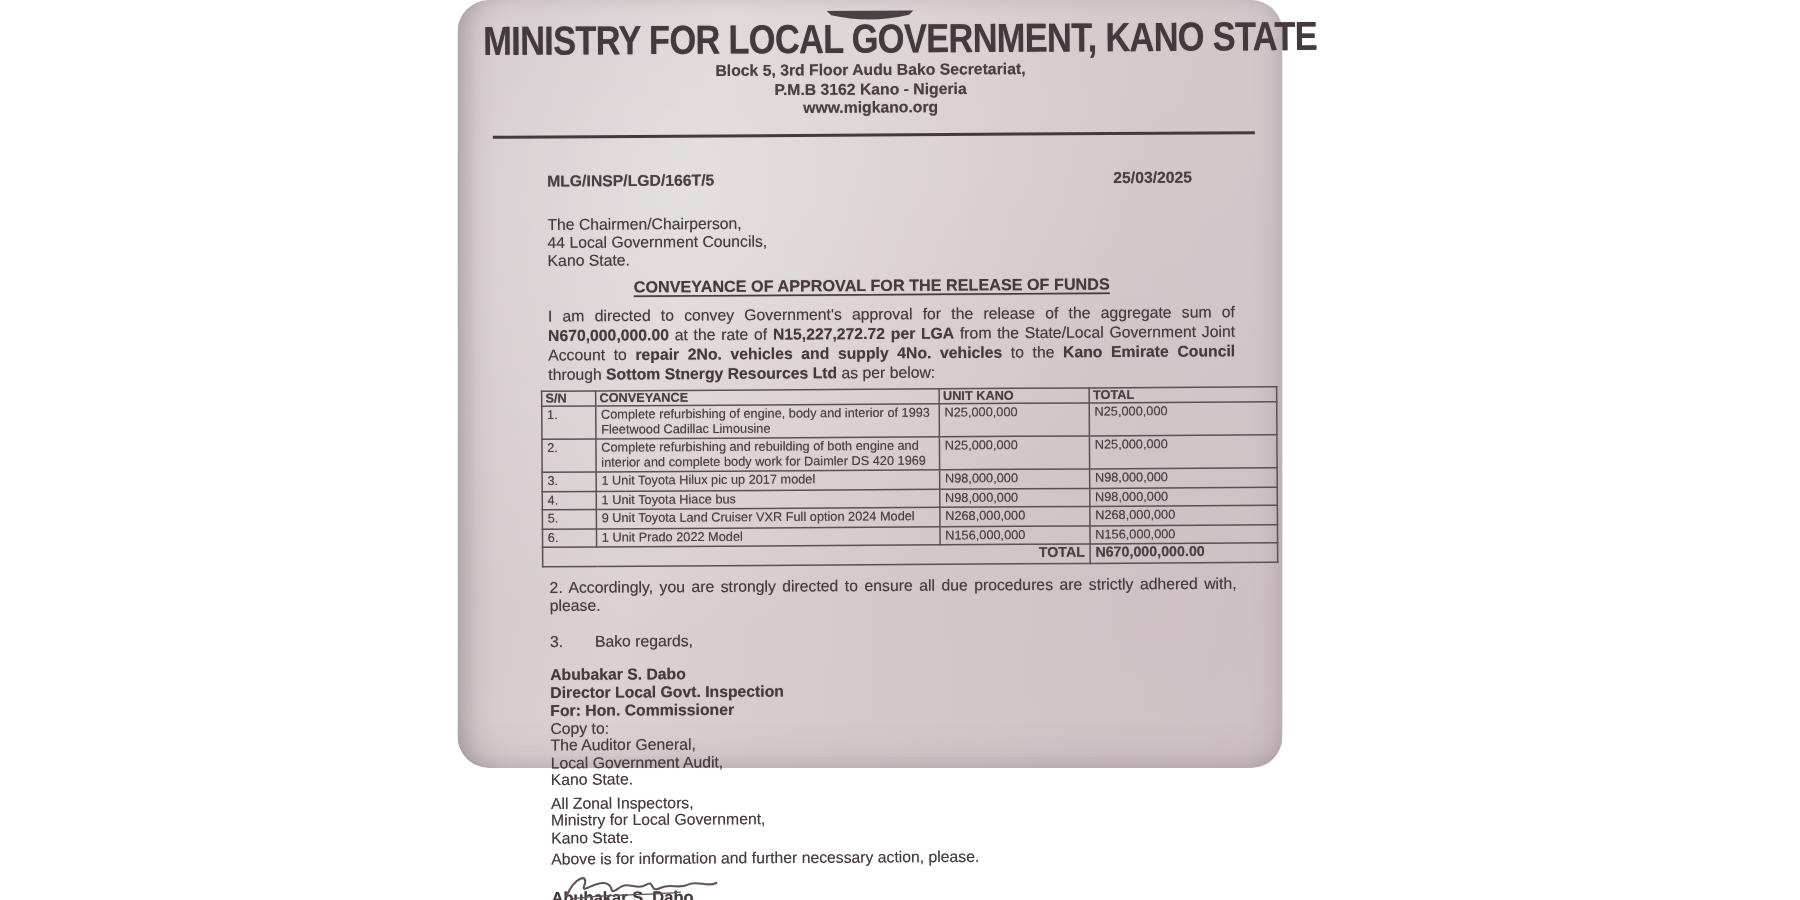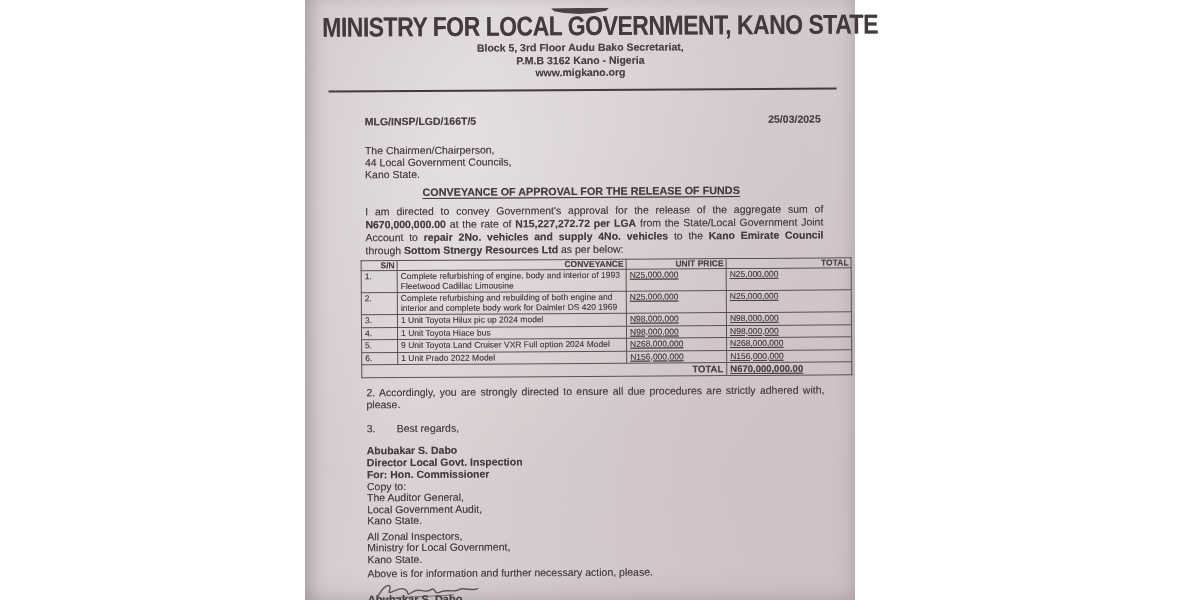--- a/index.html
+++ b/index.html
@@ -1,69 +1,70 @@
 <!DOCTYPE html>
 <html><head>
 <meta charset="utf-8">
 <style>
   html,body{margin:0;padding:0;}
   body{width:1200px;height:600px;overflow:hidden;background:#ffffff;
        font-family:"Liberation Sans", sans-serif;}
   .stage{position:relative;width:1200px;height:600px;background:#ffffff;}
   .paper{
-    position:absolute;left:305px;top:0;width:550px;height:600px;
+    position:absolute;left:305px;top:0;width:550px;height:512px;
     background:
       radial-gradient(ellipse at 25% 25%, rgba(255,255,255,0.30), rgba(255,255,255,0) 55%),
       radial-gradient(ellipse at 85% 80%, rgba(200,180,186,0.35), rgba(200,180,186,0) 60%),
       linear-gradient(100deg,#cdc3c6 0%, #dad2d3 28%, #d6cdce 55%, #d0c6c9 100%);
     box-shadow: inset 14px 0 20px -12px rgba(90,75,82,0.45),
                 inset -12px 0 18px -12px rgba(120,100,108,0.35),
                 inset 0 -18px 30px -20px rgba(120,100,108,0.30);
     color:#453b3e;
+    border-radius:21px;
   }
   .content{
     position:relative;width:516px;margin:0 auto;padding-top:1px;
     transform:rotate(-0.35deg);transform-origin:50% 0;
     text-shadow:0 0 0.5px rgba(69,59,62,0.55);
   }
   .emblem{width:70px;height:7px;margin:0 auto;}
   .ministry{
     text-align:center;font-weight:700;font-size:23px;line-height:30px;
     letter-spacing:-0.5px;color:#423a3c;
     transform:scaleY(1.18);transform-origin:50% 0;
     white-space:nowrap;
   }
   .addr{ text-align:center;font-weight:700;font-size:10.5px;line-height:12.5px;
          margin-top:3px;color:#4a4043;}
   .rule{height:2px;background:#423a3c;margin:10px 2px 0 6px;}
   .refrow{display:flex;margin-top:23px;padding:0 10px 0 42px;
           font-size:10.5px;font-weight:700;color:#4a4043;}
-  .refrow .date{margin-left:auto;margin-right:8px;}
+  .refrow .date{margin-left:auto;margin-right:34px;}
   .block{font-size:10.5px;line-height:12px;}
   .recipient{margin-top:17px;padding-left:42px;}
   .subject{margin-top:6px;text-align:center;font-weight:700;font-size:10.8px;
            text-decoration:underline;text-underline-offset:2px;}
   .para{width:458px;margin:0 0 0 42px;font-size:10.5px;line-height:13px;
         text-align:justify;}
   .para1{margin-top:7px;}
   .b{font-weight:700;}
   table.items{
     border-collapse:collapse;margin:3px 0 0 37px;width:490px;
     font-size:8.5px;line-height:9.5px;color:#4a4043;
     table-layout:fixed;
   }
   table.items col.c-sn{width:36px;}
   table.items col.c-desc{width:229px;}
   table.items col.c-unit{width:100px;}
   table.items col.c-total{width:125px;}
   table.items th, table.items td{
     border:1px solid #5a5154;padding:1px 3px;vertical-align:top;text-align:left;
   }
-  table.items th{font-weight:700;text-align:right;padding:0 2px;margin-left:38px;}
-  td.money{white-space:nowrap;text-decoration:underline;}
+  table.items th{font-weight:700;text-align:left;padding:0 2px;margin-left:38px;}
+  td.money{white-space:nowrap;}
   tr.total-row td{font-weight:700;font-size:9.5px;}
   td.total-label{text-align:right !important;padding-right:8px;border-left:none;border-bottom:none;}
   .para2{margin-top:8px;line-height:12.5px;}
   .regards{margin:11px 0 0 42px;font-size:10.5px;}
   .regards .num{display:inline-block;width:30px;}
   .sigblock{margin:10px 0 0 42px;font-size:10.5px;line-height:12px;font-weight:700;}
   .copyblock{margin:1px 0 0 42px;font-size:10.5px;line-height:11.6px;}
   .copyblock .gap{height:4px;}
   .note{margin:1px 0 0 42px;font-size:10.5px;}
   .signature{margin:1px 0 0 48px;height:20px;position:relative;z-index:2;}
@@ -111,38 +112,38 @@
         <colgroup>
             <col class="c-sn">
             <col class="c-desc">
             <col class="c-unit">
             <col class="c-total">
           </colgroup>
         <tbody>
             <tr>
           <th>S/N</th>
           <th>CONVEYANCE</th>
-          <th>UNIT PRICE</th>
+          <th>UNIT KANO</th>
           <th>TOTAL</th>
         </tr>
         <tr>
           <td>1.</td>
           <td>Complete refurbishing of engine, body and interior of 1993 Fleetwood Cadillac Limousine</td>
           <td class="money">N25,000,000</td>
           <td class="money">N25,000,000</td>
         </tr>
         <tr>
           <td>2.</td>
           <td>Complete refurbishing and rebuilding of both engine and interior and complete body work for Daimler DS 420 1969</td>
           <td class="money">N25,000,000</td>
           <td class="money">N25,000,000</td>
         </tr>
         <tr>
           <td>3.</td>
-          <td>1 Unit Toyota Hilux pic up 2024 model</td>
+          <td>1 Unit Toyota Hilux pic up 2017 model</td>
           <td class="money">N98,000,000</td>
           <td class="money">N98,000,000</td>
         </tr>
         <tr>
           <td>4.</td>
           <td>1 Unit Toyota Hiace bus</td>
           <td class="money">N98,000,000</td>
           <td class="money">N98,000,000</td>
         </tr>
         <tr>
@@ -160,21 +161,21 @@
         <tr class="total-row">
           <td class="total-label" colspan="3">TOTAL</td>
           <td class="money">N670,000,000.00</td>
         </tr>
       </tbody>
         </table>
 
       <p class="para para2">2. Accordingly, you are strongly directed to ensure all due procedures are strictly adhered with, please.</p>
 
       <div class="regards">
-        <span class="num">3.</span><span>Best regards,</span>
+        <span class="num">3.</span><span>Bako regards,</span>
       </div>
 
       <div class="sigblock">
         <div>Abubakar S. Dabo</div>
         <div>Director Local Govt. Inspection</div>
         <div>For: Hon. Commissioner</div>
       </div>
 
       <div class="copyblock">
         <div>Copy to:</div>

